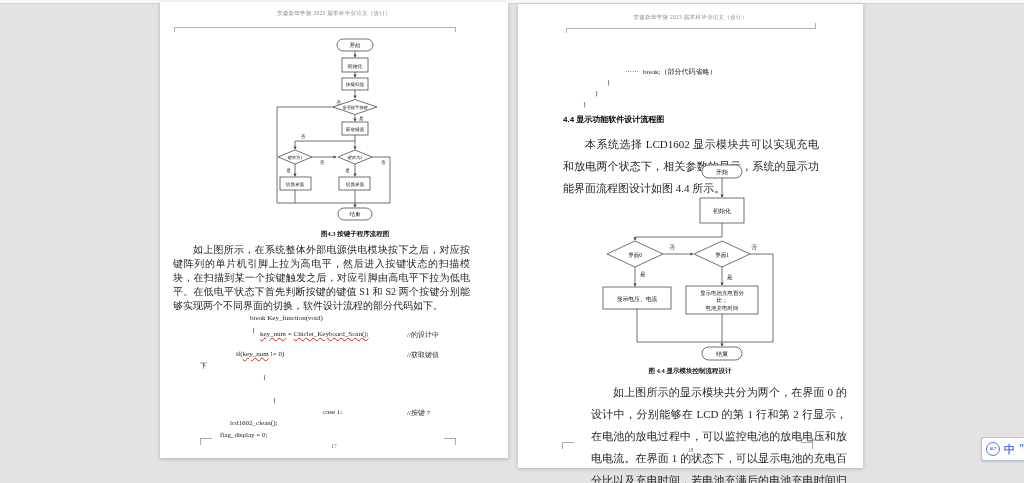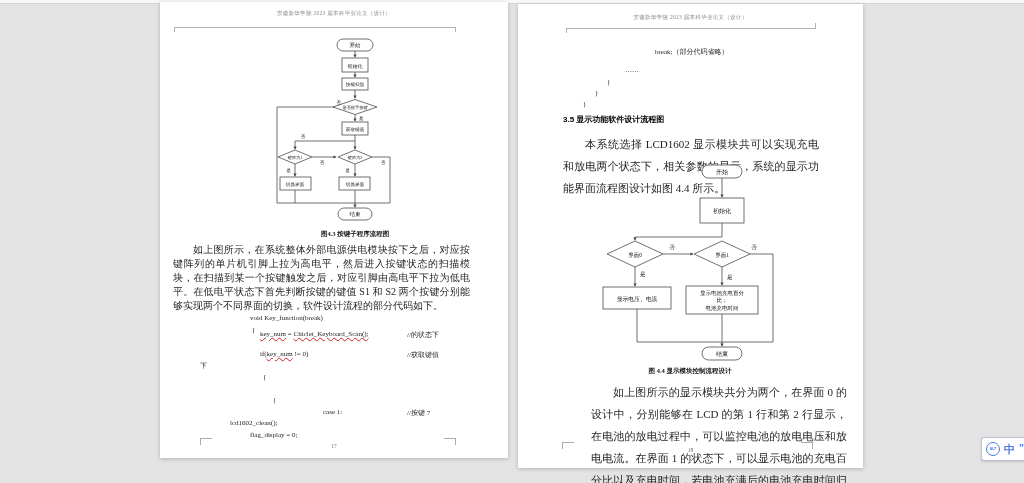--- a/index.html
+++ b/index.html
@@ -124,49 +124,49 @@
       <text x="136" y="127.5" font-size="4.5">否</text>
       <text x="46" y="136" font-size="4.5" text-anchor="end">是</text>
       <text x="105" y="136" font-size="4.5" text-anchor="end">是</text>
     </g>
   </svg>
 
   <div class="cap" style="left:45px;top:228px;width:300px;">图4.3 按键子程序流程图</div>
 
   <div class="para" style="left:13px;top:241px;width:297px;">如上图所示，在系统整体外部电源供电模块按下之后，对应按键阵列的单片机引脚上拉为高电平，然后进入按键状态的扫描模块，在扫描到某一个按键触发之后，对应引脚由高电平下拉为低电平。在低电平状态下首先判断按键的键值 S1 和 S2 两个按键分别能够实现两个不同界面的切换，软件设计流程的部分代码如下。</div>
 
-  <div class="cl" style="top:312px;"><span style="margin-left:90px">void Key_function(break)</span></div>
+  <div class="cl" style="top:312px;"><span style="margin-left:90px">break Key_function(void)</span></div>
   <div class="cl" style="top:324px;"><span style="margin-left:92px">{</span></div>
-  <div class="cl" style="top:328px;"><span style="margin-left:100px"><span class="sp">key_num</span><span> = </span><span class="sp">Chiclet_Keyboard_Scan();</span></span><span class="cmt">//的状态下</span></div>
-  <div class="cl" style="top:348px;"><span style="margin-left:100px"><span>if(</span><span class="sp">key_num</span><span> != 0)</span></span><span class="cmt">//获取键值</span></div>
+  <div class="cl" style="top:328px;"><span style="margin-left:100px"><span class="sp">key_num</span><span> = </span><span class="sp">Chiclet_Keyboard_Scan();</span></span><span class="cmt">//的设计中</span></div>
+  <div class="cl" style="top:348px;"><span style="margin-left:76px"><span>if(</span><span class="sp">key_num</span><span> != 0)</span></span><span class="cmt">//获取键值</span></div>
   <div class="cl" style="top:359px;"><span style="margin-left:40px">下</span></div>
   <div class="cl" style="top:371px;"><span style="margin-left:103px">{</span></div>
   <div class="cl" style="top:394px;"><span style="margin-left:113px">{</span></div>
   <div class="cl" style="top:406px;padding-left:38px;"><span style="margin-left:125px">case 1:</span><span class="cmt">//按键 7</span></div>
   <div class="cl" style="top:417px;"><span style="margin-left:70px">lcd1602_clean();</span></div>
-  <div class="cl" style="top:429px;"><span style="margin-left:90px">flag_display = 0;</span></div>
+  <div class="cl" style="top:429px;"><span style="margin-left:60px">flag_display = 0;</span></div>
 
   <div class="cornerL" style="left:40px;top:436px;"></div>
   <div class="cornerR" style="left:284px;top:436px;"></div>
   <div class="pgnum" style="top:441px;">17</div>
 </div>
 
 <div class="page" style="left:518px;top:4px;width:345px;height:464px;">
   <div class="hdr" style="top:10px;">安徽新华学院 2023 届本科毕业论文（设计）</div>
   <div class="hrule" style="left:48px;top:24px;width:250px;"></div>
   <div class="tick" style="left:48px;top:24px;"></div>
   <div class="tick" style="left:297px;top:19px;"></div>
 
-  <div class="cl" style="top:43px;padding-left:12px;"><span style="margin-left:125px">break;（部分代码省略）</span></div>
+  <div class="cl" style="top:63px;"><span style="margin-left:125px">break;（部分代码省略）</span></div>
   <div class="cl" style="top:62px;"><span style="margin-left:107px">……</span></div>
   <div class="cl" style="top:74px;"><span style="margin-left:89px">}</span></div>
   <div class="cl" style="top:85px;"><span style="margin-left:77px">}</span></div>
   <div class="cl" style="top:96px;"><span style="margin-left:65px">}</span></div>
 
-  <div class="heading" style="left:45px;top:110px;">3.5 显示功能软件设计流程图</div>
+  <div class="heading" style="left:45px;top:110px;">4.4 显示功能软件设计流程图</div>
 
   <div class="para r" style="left:45px;top:129px;width:256px;">本系统选择 LCD1602 显示模块共可以实现充电和放电两个状态下，相关参数的显示，系统的显示功能界面流程图设计如图 4.4 所示。</div>
 
   <svg style="left:77px;top:159px;" width="190" height="200" viewBox="0 0 190 200">
     <defs>
       <marker id="a2" markerWidth="4" markerHeight="4" refX="3.2" refY="2" orient="auto">
         <path d="M0,0 L4,2 L0,4 Z" fill="#4d4d4d"></path>
       </marker>
     </defs>
     <g>

